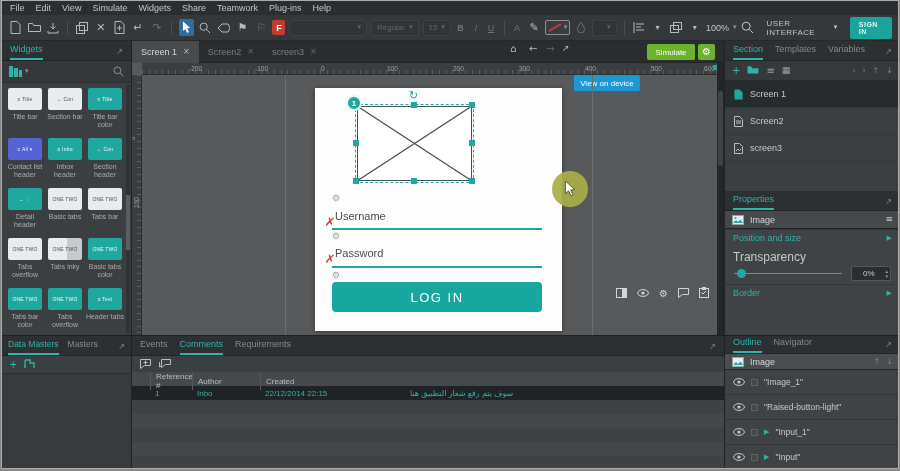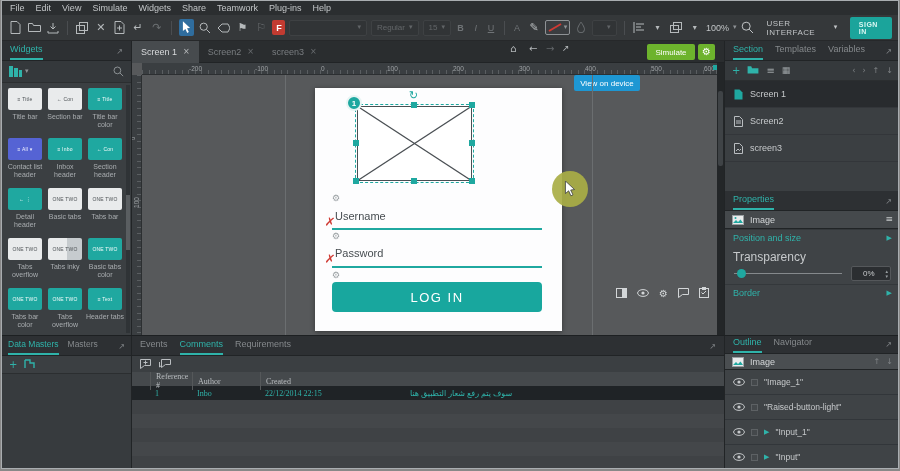--- a/index.html
+++ b/index.html
@@ -138,21 +138,21 @@
 
   
   .bottomline { position:absolute; left:0; top:334px; right:0; height:1px; background:#1d2022; }
   .dmasters { position:absolute; left:0; top:335px; width:130px; height:134px; background:#373b3e; border-right:1px solid #212426; }
   .dmtools { height:18px; background:#3b3f42; border-bottom:1px solid #2b2e30; display:flex; align-items:center;
     gap:7px; padding:0 7px; color:#2fb3aa; font-size:10px; }
 
   .commentsp { position:absolute; left:130px; top:335px; width:592px; height:134px; background:#3b3f42; }
   .cmt-tools { height:16px; background:#3b3f42; display:flex; align-items:center; gap:8px; padding:0 8px; }
   .cmt-table { position:absolute; left:0; right:0; top:36px; }
-  .trow { display:grid; grid-template-columns:18px 42px 68px 78px 1fr; height:14px; align-items:center; font-size:8px;font-family:Liberation Serif, serif; }
+  .trow { display:grid; grid-template-columns:18px 42px 68px 78px 1fr; height:14px; align-items:center; font-size:8px; }
   .trow.head { background:#45494c; color:#b9bdc0; }
   .trow.head > div { border-left:1px solid #55585a; padding-left:5px; height:100%; display:flex; align-items:center; }
   .trow.head > div:first-child { border-left:none; }
   .trow.datarow { background:#1f2326; color:#2fb3aa; }
   .trow.datarow > div { padding-left:5px; }
   .cmt-stripes { position:absolute; left:0; right:0; top:64px; bottom:0;
     background:repeating-linear-gradient(180deg,#3f4245 0 14px,#44474a 14px 28px); }
   .arabic { direction:rtl; text-align:left; padding-left:72px !important; font-size:8px; }
 
   .outlinep { position:absolute; left:722px; top:335px; width:176px; height:134px; background:#3f4346; border-left:1px solid #212426; }

